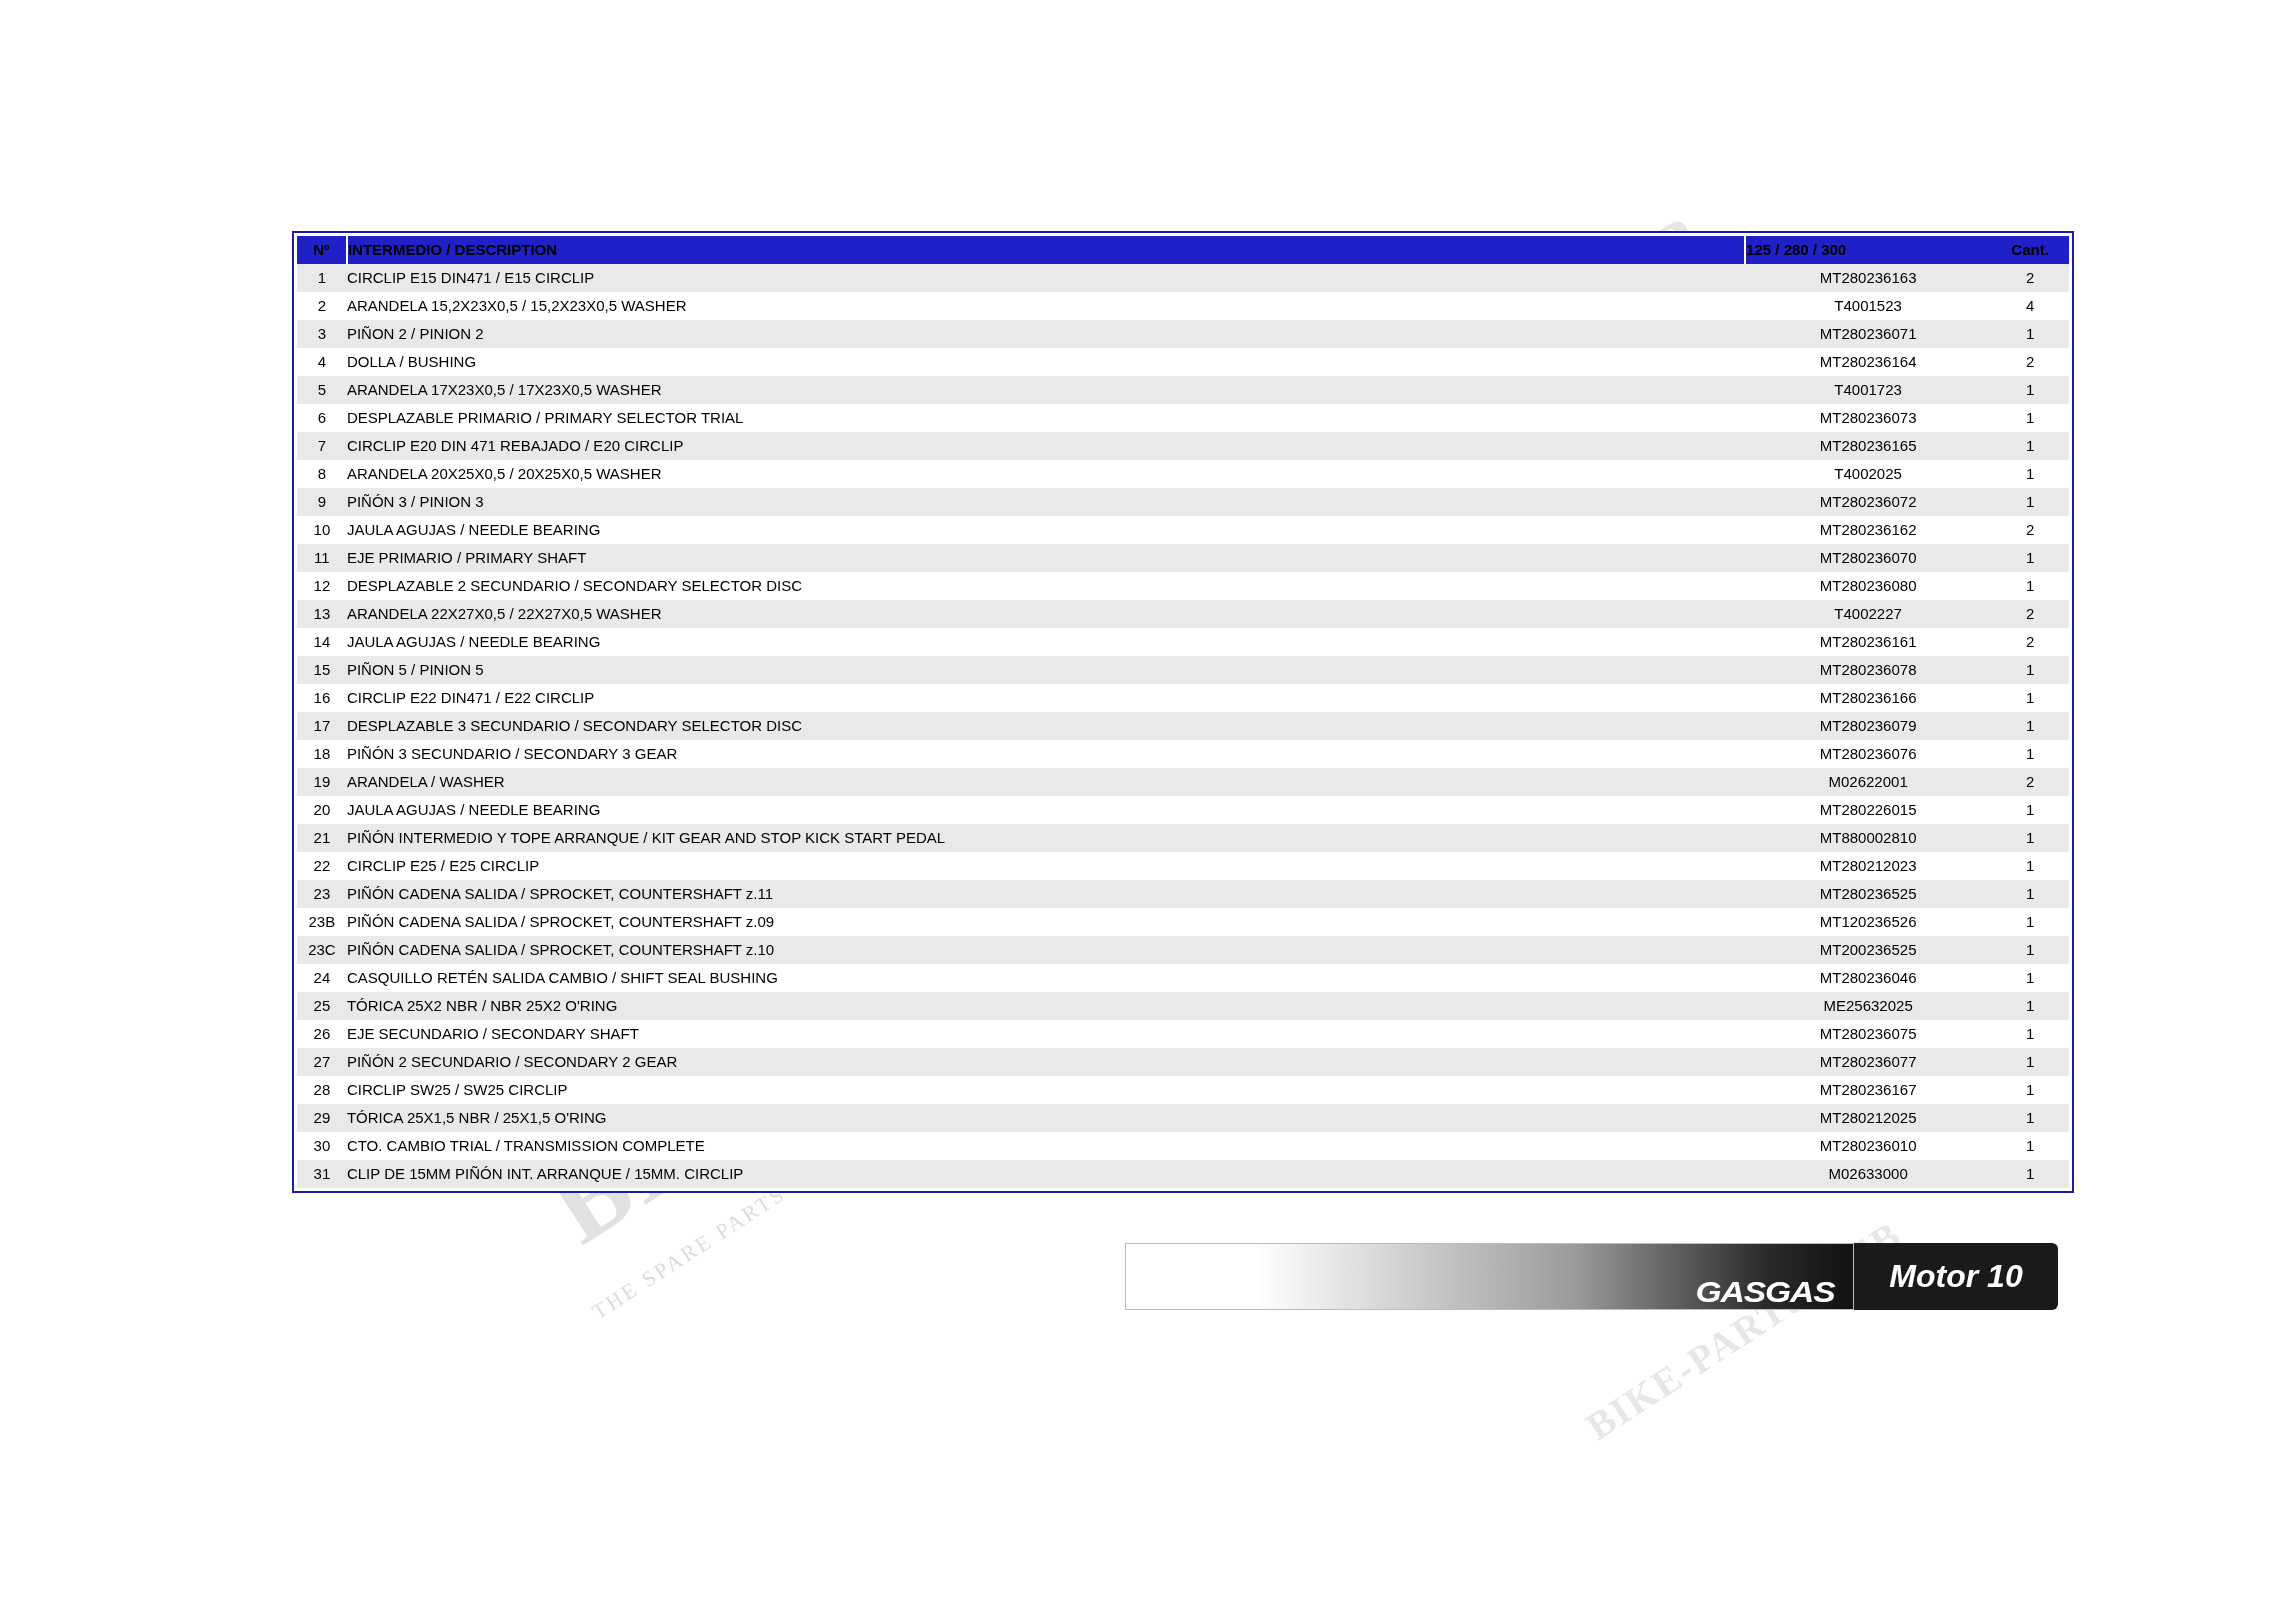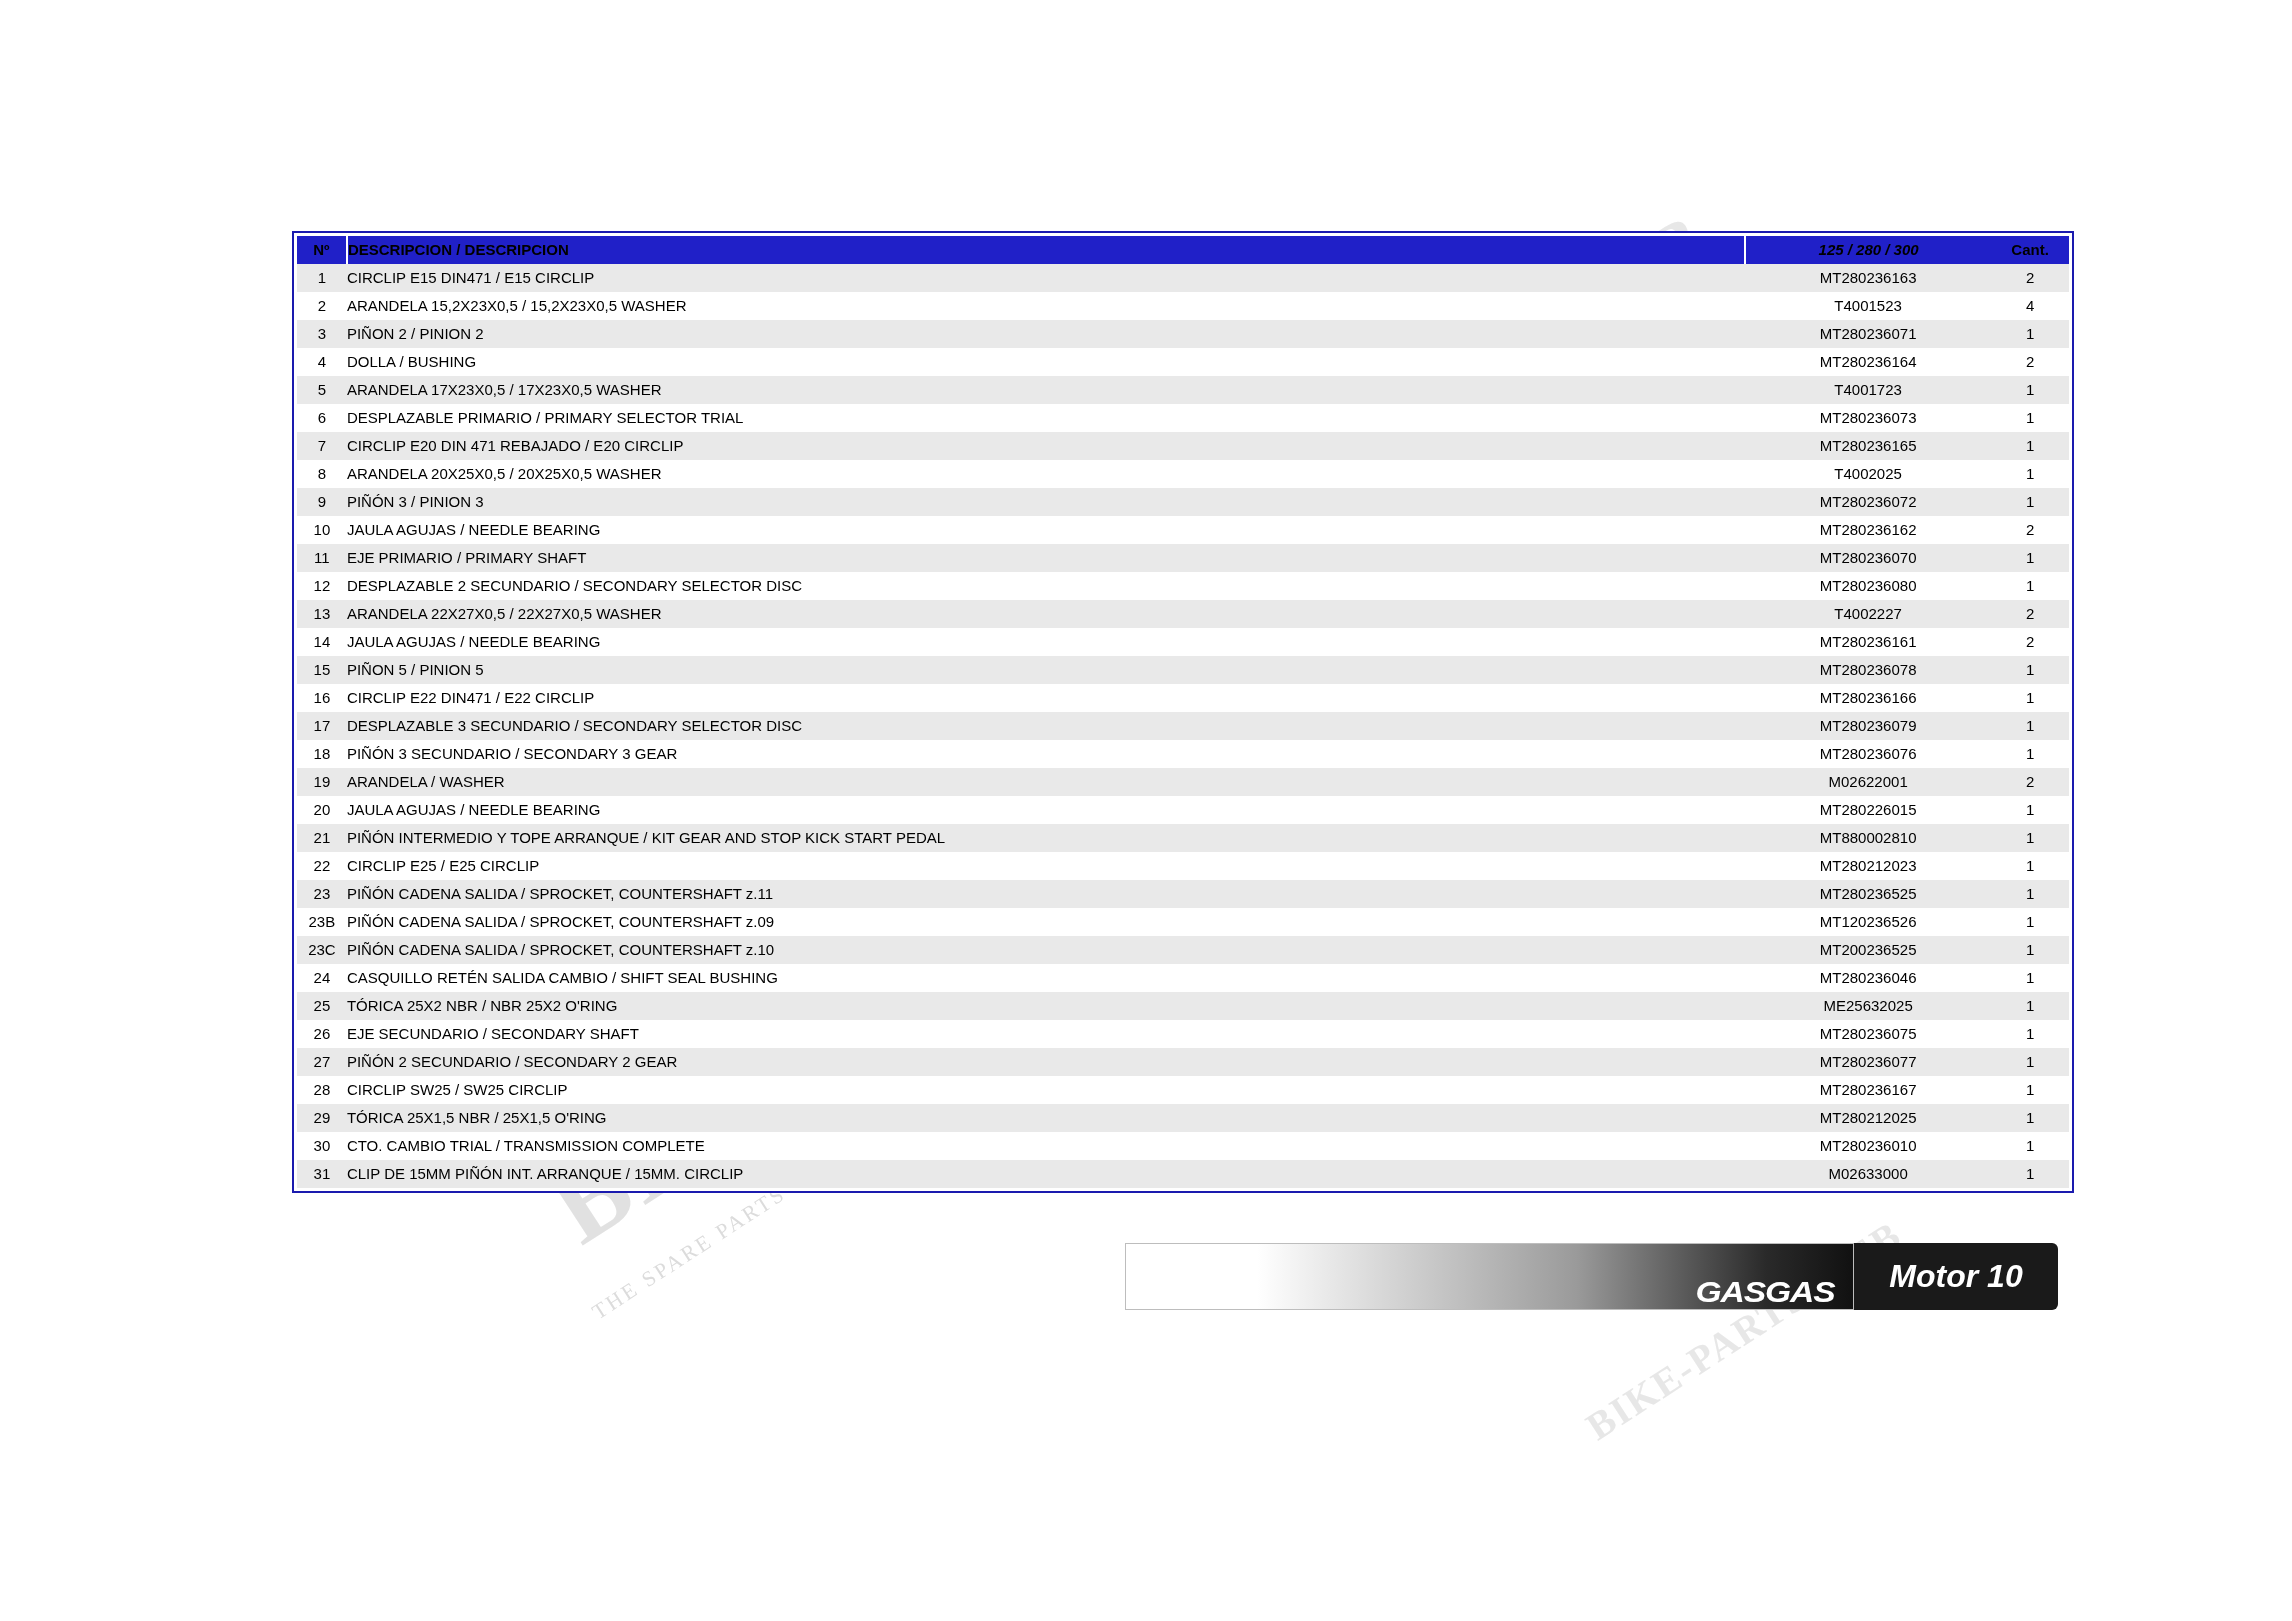--- a/index.html
+++ b/index.html
@@ -109,21 +109,21 @@
     font-size: 15px;
     height: 30px;
   }
   .col-no     { width: 49px;  text-align: center; }
   .col-desc   { width: auto;  text-align: left;  padding-left: 13.7px; }
   .col-ref    { width: 245px; text-align: center; }
   .col-qty    { width: 78px;  text-align: center; }
 
   thead .col-no   { text-align: center; }
   thead .col-desc { text-align: left; padding-left: 13.7px; border-left: 2px solid #ffffff;}
-  thead .col-ref  { text-align: center; border-left: 2px solid #ffffff; font-style: italic;}
+  thead .col-ref  { text-align: left; border-left: 2px solid #ffffff;}
   thead .col-qty  { text-align: center; }
 
   tbody tr.alt td { background: #e9e9e9; }
   tbody tr td { background: #ffffff; }
 
   
   #footer-banner {
     position: absolute;
     left: 1125px;
     top: 1243px;
@@ -170,21 +170,21 @@
 <div class="watermark wm2">BIKE-PARTS-WEB</div>
 <div class="watermark wm3">BIKE-PARTS-WEB</div>
 <div class="wm-sub wm-sub1">THE SPARE PARTS SPECIALIST</div>
 <div class="wm-c">©</div>
 
 <div id="parts-table-frame">
   <table class="parts">
     <thead>
       <tr>
         <th class="col-no">Nº</th>
-        <th class="col-desc">DESCRIPCION / DESCRIPCION</th>
+        <th class="col-desc">INTERMEDIO / DESCRIPTION</th>
         <th class="col-ref">125 / 280 / 300</th>
         <th class="col-qty">Cant.</th>
       </tr>
     </thead>
     <tbody id="parts-body">
         <tr class="alt">
           <td class="col-no">1</td>
           <td class="col-desc">CIRCLIP E15 DIN471 / E15 CIRCLIP</td>
           <td class="col-ref">MT280236163</td>
           <td class="col-qty">2</td>

